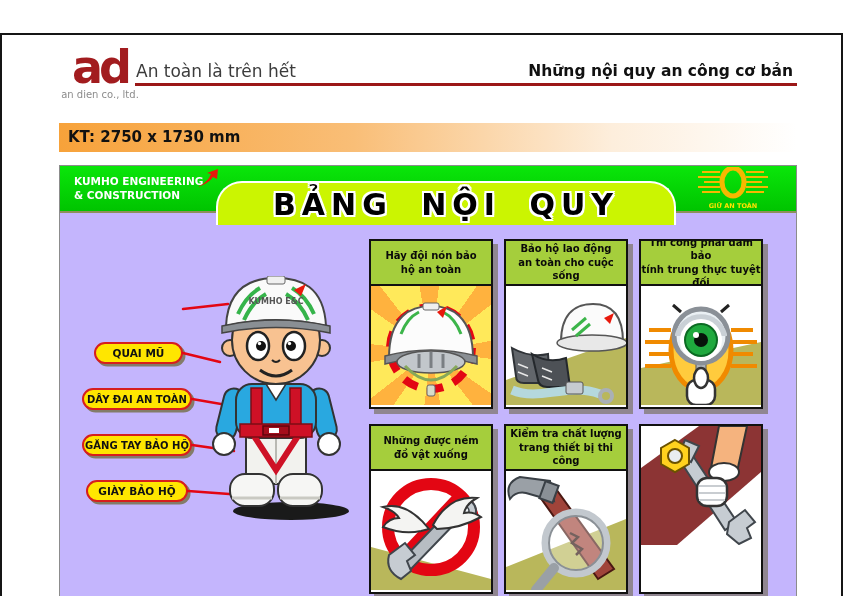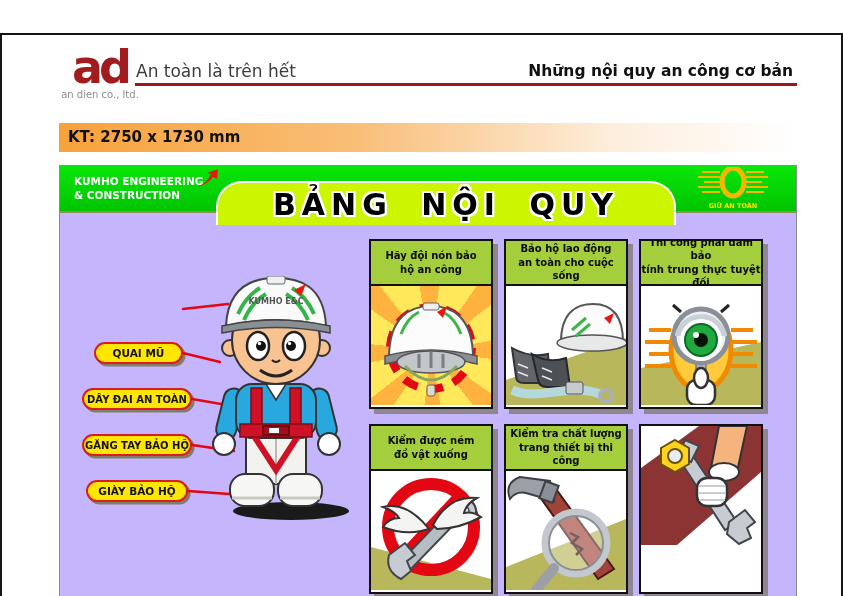--- a/index.html
+++ b/index.html
@@ -191,21 +191,21 @@
       </g>
       <polygon points="100,14 112,8 107,20" fill="#E8190C"></polygon>
       <text x="82" y="28" text-anchor="middle" font-size="8" font-weight="bold" fill="#555">KUMHO E&amp;C</text>
     </svg>
 
     <div class="panels">
 
       <div class="panel">
         <div class="caption">
           <span>Hãy đội nón bảo</span>
-          <span>hộ an công</span>
+          <span>hộ an toàn</span>
         </div>
         <div class="pbody">
           <div class="sunburst"></div>
           <svg width="120" height="119" viewBox="0 0 120 119">
             <circle cx="60" cy="62" r="41" fill="none" stroke="#E30613" stroke-width="8" stroke-dasharray="15 11"></circle>
             <path d="M18,72 C18,30 40,20 60,20 C80,20 102,30 102,72 Z" fill="#FCFCFC" stroke="#555" stroke-width="2"></path>
             <rect x="52" y="17" width="16" height="7" rx="2" fill="#EFEFEF" stroke="#666"></rect>
             <g stroke="#3CB54A" stroke-width="3" fill="none">
               <path d="M30,48 Q36,32 48,26"></path>
                 <path d="M90,48 Q84,32 72,26"></path>
@@ -274,21 +274,21 @@
             <circle cx="55" cy="49" r="3" fill="#fff"></circle>
             <path d="M40,26 L32,19 M80,26 L88,19" stroke="#222" stroke-width="3"></path>
             <rect x="46" y="94" width="28" height="25" rx="9" fill="#fff" stroke="#333" stroke-width="2.5"></rect>
             <ellipse cx="60" cy="92" rx="7" ry="10" fill="#fff" stroke="#333" stroke-width="2.5"></ellipse>
           </svg>
         </div>
       </div>
 
       <div class="panel">
         <div class="caption">
-          <span>Kiểm được ném</span>
+          <span>Những được ném</span>
           <span>đồ vật xuống</span>
         </div>
         <div class="pbody">
           <svg width="120" height="119" viewBox="0 0 120 119">
             <rect width="120" height="119" fill="#fff"></rect>
             <polygon points="0,76 120,108 120,119 0,119" fill="#B9B75B"></polygon>
             <circle cx="60" cy="56" r="43" fill="none" stroke="#E30613" stroke-width="12"></circle>
             <line x1="90" y1="24" x2="30" y2="88" stroke="#E30613" stroke-width="12"></line>
             <polygon points="30,90 40,98 92,44 82,36" fill="#B7BDC3" stroke="#40464C" stroke-width="2"></polygon>
             <path d="M18,84 L34,72 L44,84 L36,90 L40,100 L30,108 Q14,100 18,84 Z" fill="#C6CCD2" stroke="#40464C" stroke-width="2"></path>

